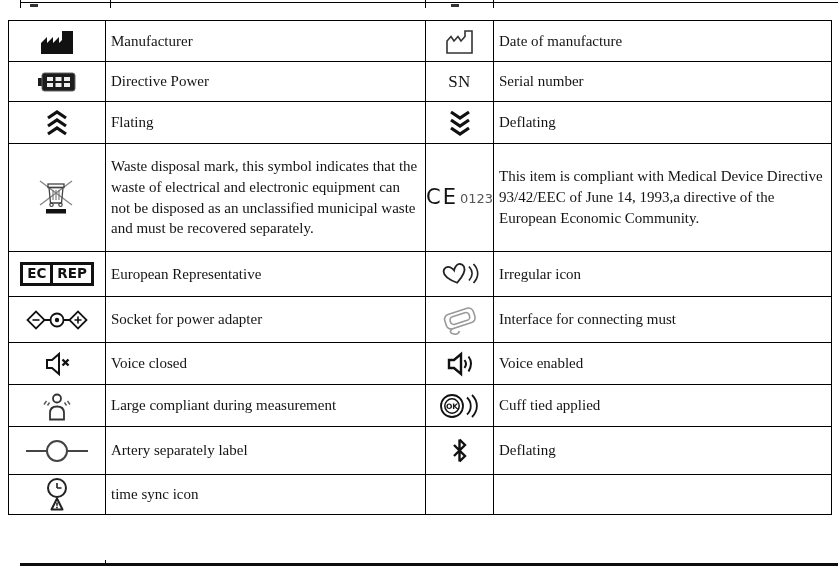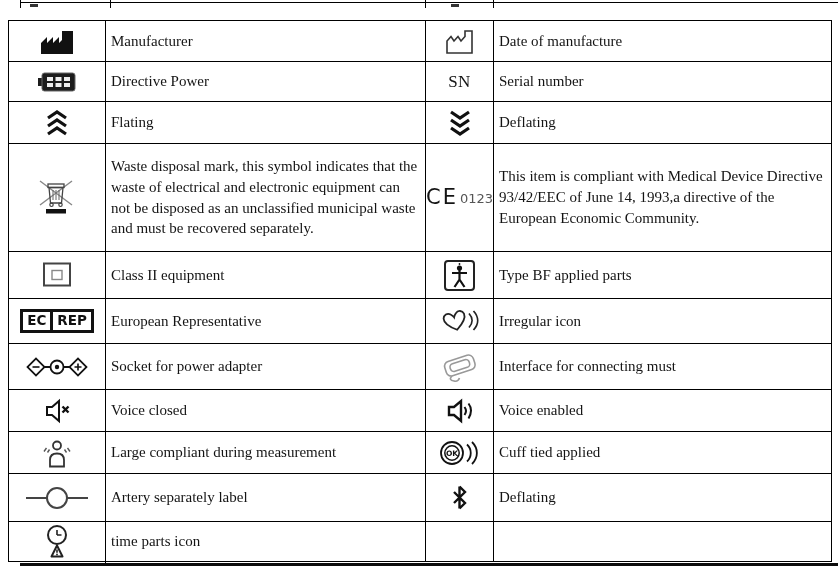--- a/index.html
+++ b/index.html
@@ -123,38 +123,20 @@
       <td class="desc-cell"><span>Waste disposal mark, this symbol indicates that the waste of electrical and electronic equipment can not be disposed as an unclassified municipal waste and must be recovered separately.</span></td>
       <td class="icon-cell">
         <span class="ce-wrap">
           <span class="ce-text">CE</span>
           <span class="ce-num">0123</span>
         </span>
       </td>
       <td class="desc-cell"><span>This item is compliant with Medical Device Directive 93/42/EEC of June 14, 1993,a directive of the European Economic Community.</span></td>
     </tr>
 
-    <tr class="r5">
-      <td class="icon-cell">
-        <svg width="32" height="28" viewBox="0 0 32 28">
-          <rect x="3" y="2.5" width="26" height="22" fill="none" stroke="#444" stroke-width="2"></rect>
-          <rect x="11" y="9.5" width="10" height="9" fill="none" stroke="#888" stroke-width="1.4"></rect>
-        </svg>
-      </td>
-      <td class="desc-cell"><span>Class II equipment</span></td>
-      <td class="icon-cell">
-        <svg width="33" height="33" viewBox="0 0 33 33">
-          <rect x="2" y="2" width="29" height="29" rx="3" fill="none" stroke="#222" stroke-width="2"></rect>
-          <circle cx="16.5" cy="5" r="0.9" fill="#111"></circle>
-          <circle cx="16.5" cy="9" r="2.6" fill="#111"></circle>
-          <path d="M16.5 11 V20.5 M9 14 H24 M16.5 20.5 L11.5 28 M16.5 20.5 L21.5 28" stroke="#111" stroke-width="2.2" fill="none"></path>
-        </svg>
-      </td>
-      <td class="desc-cell"><span>Type BF applied parts</span></td>
-    </tr>
 
     <tr class="r6">
       <td class="icon-cell">
         <span class="ecrep">
           <span>EC</span>
           <span>REP</span>
         </span>
       </td>
       <td class="desc-cell"><span>European Representative</span></td>
       <td class="icon-cell">
@@ -251,21 +233,21 @@
     <tr class="r11">
       <td class="icon-cell">
         <svg width="30" height="35" viewBox="0 0 30 35">
           <circle cx="15" cy="11" r="9" fill="none" stroke="#222" stroke-width="2"></circle>
           <path d="M15 11 V6 M15 11 H19.5" fill="none" stroke="#222" stroke-width="1.6"></path>
           <path d="M9.5 32.5 H20.5 L15 21.5 Z" fill="#fff" stroke="#222" stroke-width="2" stroke-linejoin="round"></path>
           <path d="M15 25.5 v3.2" stroke="#222" stroke-width="1.6"></path>
           <circle cx="15" cy="30.5" r="0.9" fill="#222"></circle>
         </svg>
       </td>
-      <td class="desc-cell"><span>time parts icon</span></td>
+      <td class="desc-cell"><span>time sync icon</span></td>
       <td class="icon-cell"></td>
       <td class="desc-cell"><span></span></td>
     </tr>
   </tbody>
     </table>
 
   <div class="vstub" style="left:105px;top:560px;height:6px"></div>
   <div class="bottom-rule"></div>
 </div>
 

